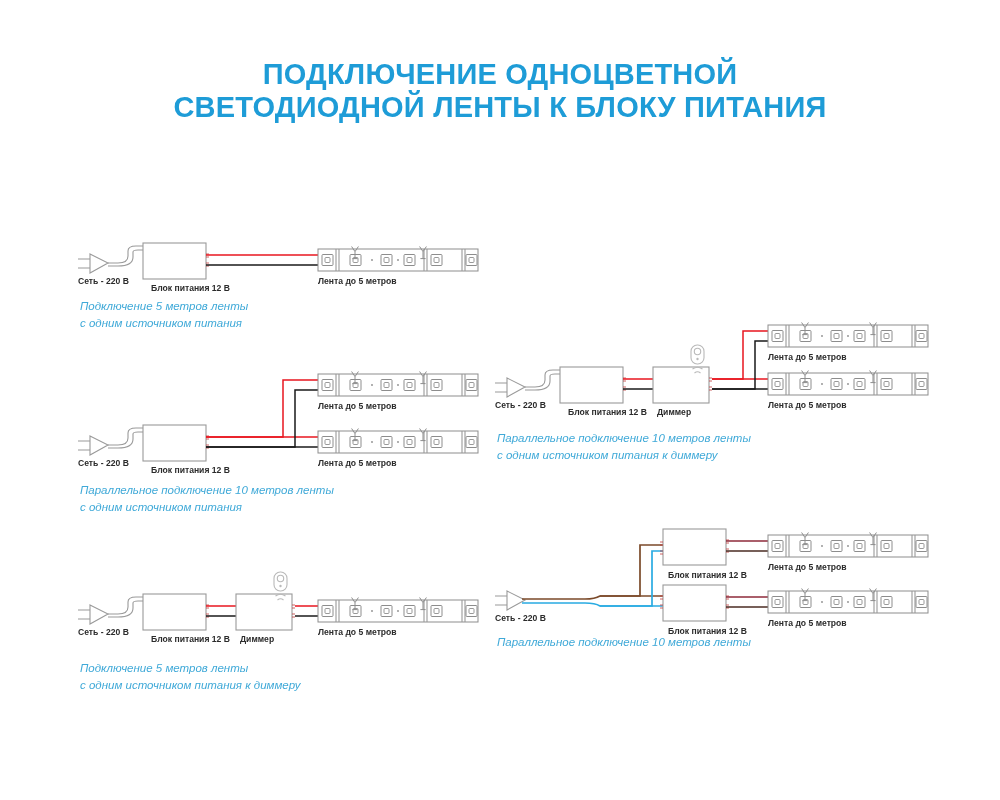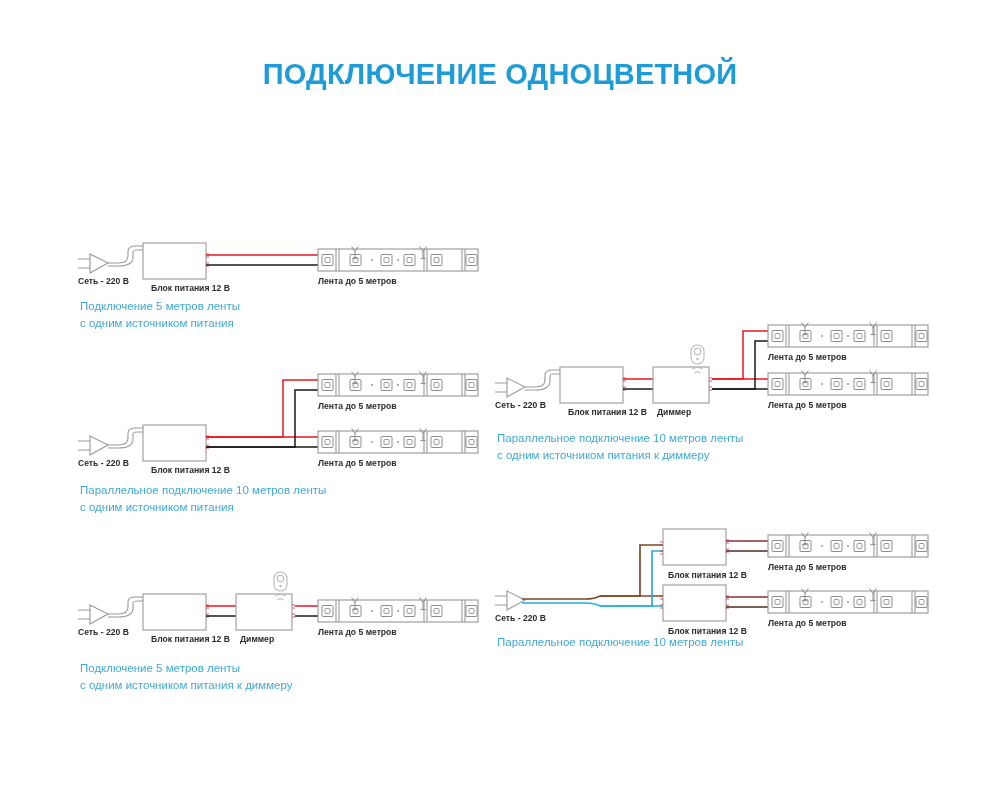--- a/index.html
+++ b/index.html
@@ -13,33 +13,34 @@
   
   .title{
     position:absolute;left:0;top:58px;width:1000px;text-align:center;
     color:#1E9CD7;font-weight:bold;font-size:29px;line-height:33px;
     letter-spacing:.2px;
   }
   .title div{white-space:nowrap;}
   .caption{
     color:#3FA9D8;font-size:11.5px;line-height:16.5px;white-space:nowrap;
   }
-  .caption div{white-space:nowrap;}
+  .caption div{white-space:nowrap;font-style:italic;}
 
   .svgwrap{position:absolute;left:0;top:0;}
 
   
 </style>
 </head>
 <body>
 
 <div class="page">
 
   <div class="title">
     <div>ПОДКЛЮЧЕНИЕ ОДНОЦВЕТНОЙ</div>
+    <div>СВЕТОДИОДНОЙ ЛЕНТЫ К БЛОКУ ПИТАНИЯ</div>
   </div>
 
   <svg class="svgwrap" width="1000" height="800" viewBox="0 0 1000 800">
     <defs>
 
       <g id="led-chip">
         <rect x="0" y="0" width="11" height="11" rx="1" fill="#ffffff" stroke="#8d8d8d" stroke-width="1"></rect>
         <rect x="3" y="3" width="5" height="5" rx="1" fill="#ffffff" stroke="#8d8d8d" stroke-width="0.9"></rect>
       </g>
 

